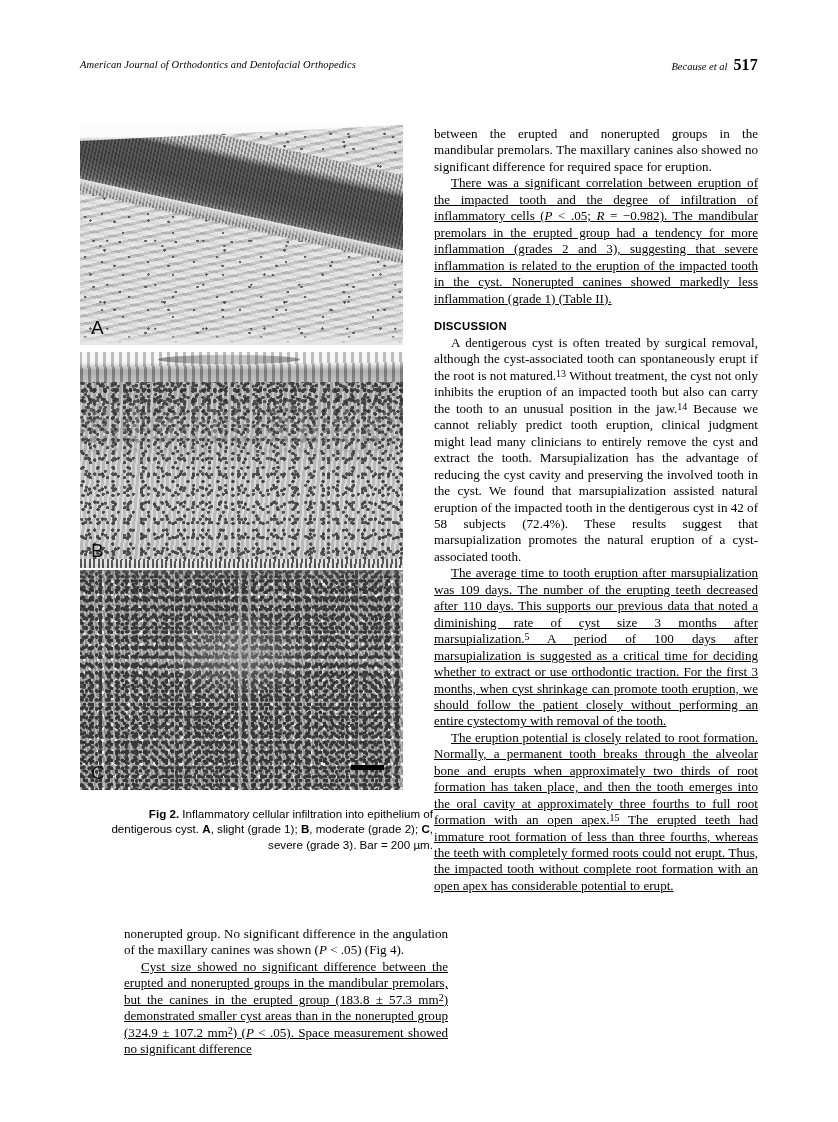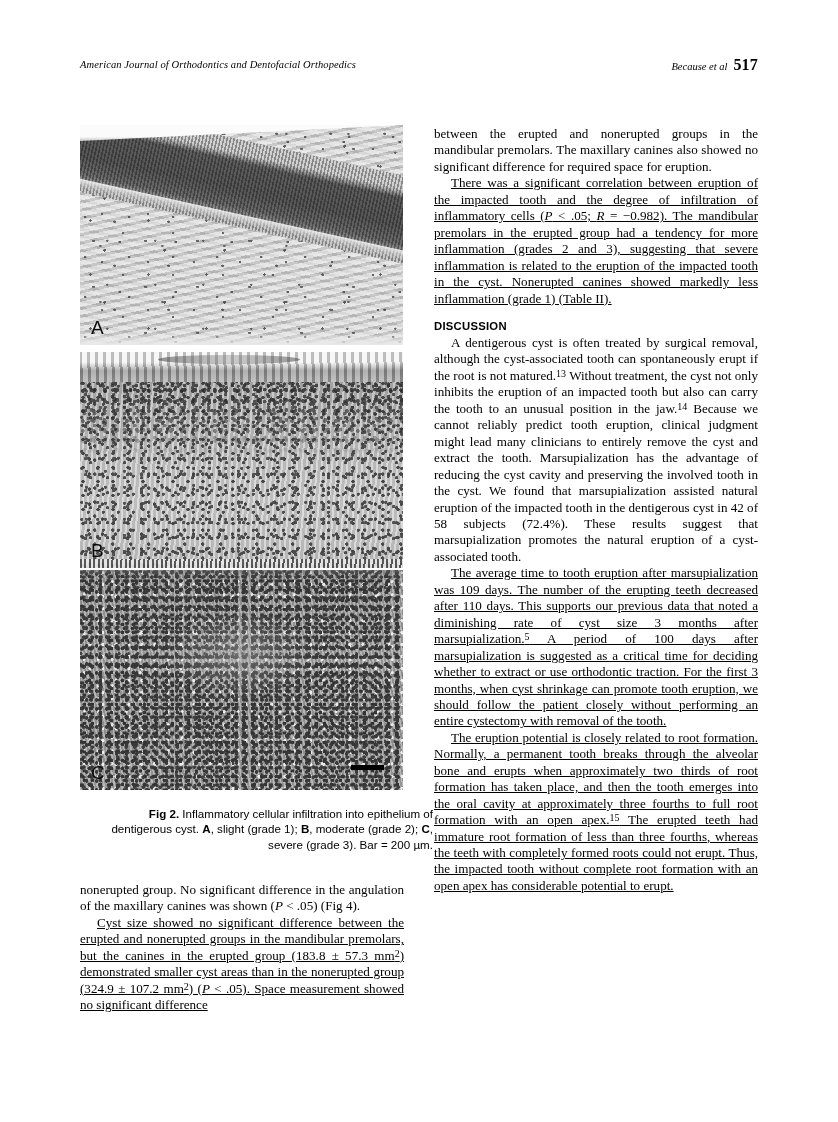--- a/index.html
+++ b/index.html
@@ -360,21 +360,21 @@
     <span class="panel-label">C</span>
     <div class="scale-bar"></div>
   </div>
 
 </div>
 
 <div class="caption">
   <span class="figlabel">Fig 2.</span><span> Inflammatory cellular infiltration into epithelium of dentigerous cyst. </span><b>A</b><span>, slight (grade 1); </span><b>B</b><span>, moderate (grade 2); </span><b>C</b><span>, severe (grade 3). Bar = 200 µm.</span>
 </div>
 
-<div class="col-left" style="top: 882px;">
+<div class="col-left" style="top: 926px; margin-left: 44px;">
   <p class="para noindent">nonerupted group. No significant difference in the angulation of the maxillary canines was shown (<span class="it">P</span> &lt; .05) (Fig 4).</p>
   <p class="para">Cyst size showed no significant difference between the erupted and nonerupted groups in the mandibular premolars, but the canines in the erupted group (183.8 ± 57.3 mm<sup>2</sup>) demonstrated smaller cyst areas than in the nonerupted group (324.9 ± 107.2 mm<sup>2</sup>) (<span class="it">P</span> &lt; .05). Space measurement showed no significant difference</p>
 </div>
 
 <div class="col-right">
   <p class="para noindent">between the erupted and nonerupted groups in the mandibular premolars. The maxillary canines also showed no significant difference for required space for eruption.</p>
 
   <p class="para">There was a significant correlation between eruption of the impacted tooth and the degree of infiltration of inflammatory cells (<span class="it">P</span> &lt; .05; <span class="it">R</span> = −0.982). The mandibular premolars in the erupted group had a tendency for more inflammation (grades 2 and 3), suggesting that severe inflammation is related to the eruption of the impacted tooth in the cyst. Nonerupted canines showed markedly less inflammation (grade 1) (Table II).</p>
 
   <div class="sec-head">DISCUSSION</div>

